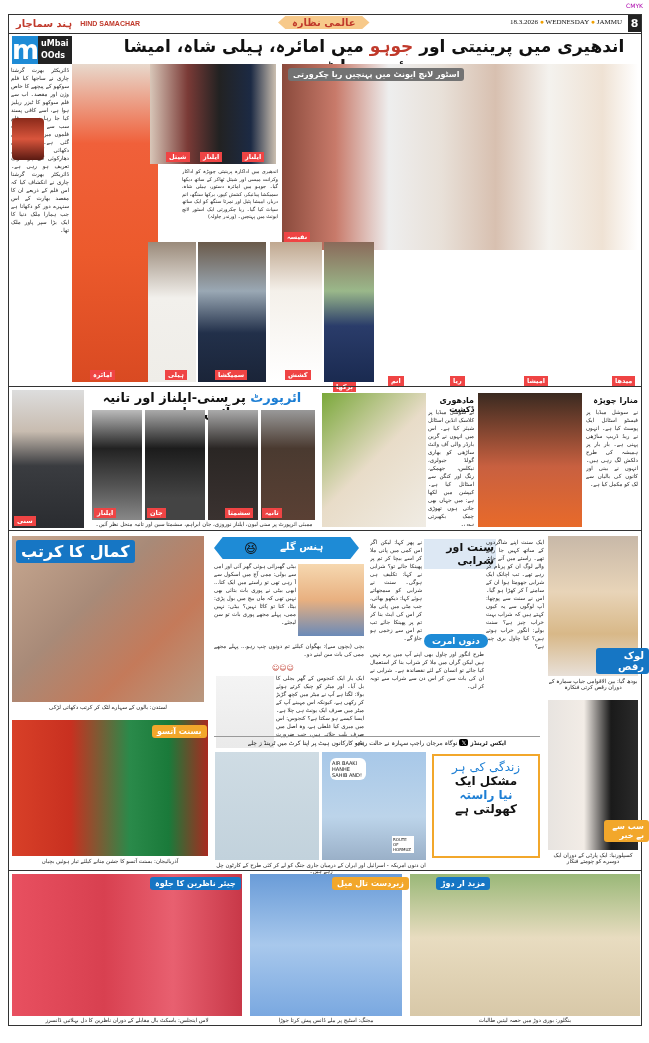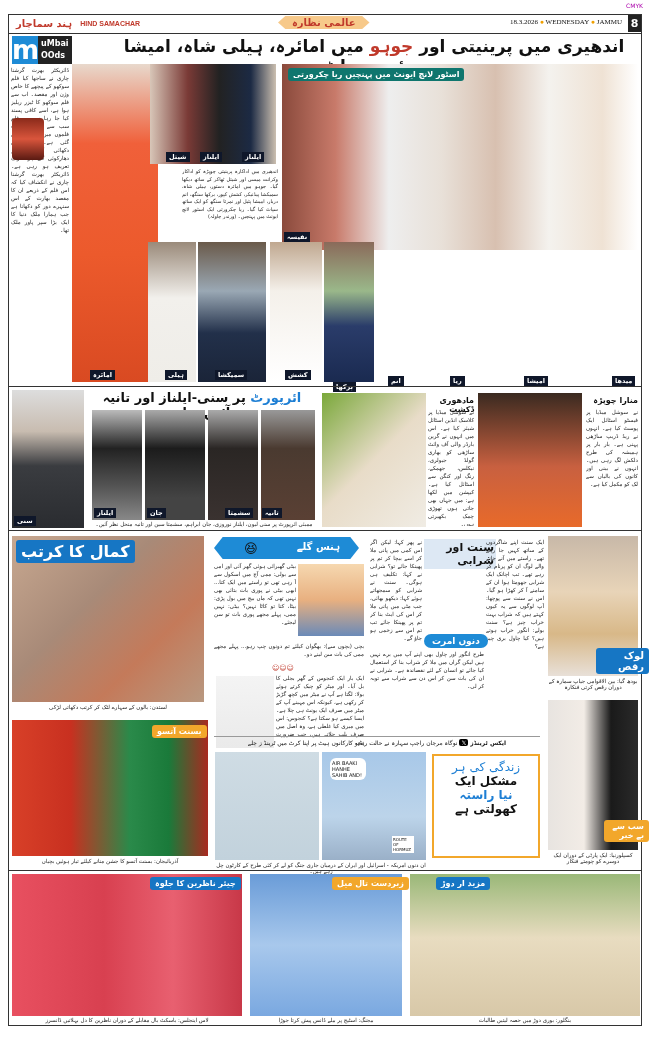--- a/index.html
+++ b/index.html
@@ -14,21 +14,21 @@
 .dot{color:#f0a000}
 .pagenum{position:absolute;right:1px;top:1px;background:#222;color:#fff;font-weight:bold;font-size:11px;width:13px;height:17px;text-align:center;line-height:17px}
 .cmyk{position:absolute;right:6px;top:2px;font-size:6px;color:#a0a}
 .headline{position:absolute;left:110px;top:36px;width:528px;height:26px;font-size:17px;font-weight:bold;direction:rtl;text-align:center;color:#111}
 .headline .hl{color:#c0392b}
 .mumbai{position:absolute;left:12px;top:36px;width:58px;height:28px;display:flex}
 .mumbai .m{background:#1e8bd6;color:#fff;font-weight:bold;font-size:26px;line-height:28px;width:26px;text-align:center}
 .mumbai .t{background:#222;color:#fff;font-size:8px;font-weight:bold;line-height:12px;padding:2px 3px}
 .text-block{font-size:5.5px;line-height:8px;direction:rtl;text-align:justify;color:#222;overflow:hidden}
 .photo{position:absolute;overflow:hidden}
-.label{position:absolute;background:#0f172a;color:#fff;font-size:6.5px;font-weight:bold;padding:1px 3px;direction:rtl}
+.label{position:absolute;background:#ef4444;color:#fff;font-size:6.5px;font-weight:bold;padding:1px 3px;direction:rtl}
 .blue-tag{position:absolute;background:#1676c4;color:#fff;font-weight:bold;font-size:8px;padding:2px 5px;border-radius:3px;direction:rtl}
 .orange-tag{position:absolute;background:#f2a72b;color:#fff;font-weight:bold;font-size:8px;padding:2px 5px;border-radius:3px;direction:rtl}
 .caption{position:absolute;font-size:5.5px;direction:rtl;text-align:center;color:#222}
 .subhead{position:absolute;direction:rtl;font-weight:bold}
 .hr{position:absolute;height:1px;background:#333}
 </style>
 </head>
 <body>
 
 <div class="frame"></div>
@@ -66,21 +66,21 @@
 <div class="photo" style="left:72px;top:64px;width:86px;height:318px;background:linear-gradient(180deg,#e8d8cc 0%,#f0603a 25%,#ec5a2c 60%,#d94a22 100%)"></div>
 <div class="label" style="left:90px;top:370px">امائرہ</div>
 
 <div class="photo" style="left:150px;top:64px;width:126px;height:100px;background:linear-gradient(90deg,#d8c6b8,#7a3a36 30%,#222 55%,#1c2a44 80%,#cbbfb0)"></div>
 <div class="label" style="left:166px;top:152px">شیتل</div>
 <div class="label" style="left:200px;top:152px">ایلناز</div>
 <div class="label" style="left:242px;top:152px">ایلناز</div>
 <div class="abs text-block" style="left:182px;top:168px;width:96px;height:70px;font-size:5px;line-height:7.5px">اندھیری میں اداکارہ پرینیتی چوپڑہ کو اداکار وکرانت میسی اور شیتل ٹھاکر کے ساتھ دیکھا گیا۔ جوہو میں امائرہ دستور، ہیلی شاہ، سمیکشا پیڈنیکر، کشش کپور، برکھا سنگھ، انم دربار، امیشا پٹیل اور نمرتا سنگھ کو ایک ساتھ سپاٹ کیا گیا۔ ریا چکرورتی ایک اسٹور لانچ ایونٹ میں پہنچیں۔ (ورندر چاولہ)</div>
 
 <div class="photo" style="left:282px;top:64px;width:356px;height:186px;background:linear-gradient(90deg,#8a4a3c 0%,#c87a6a 15%,#eee 30%,#e8e0d8 45%,#d8c0b0 60%,#f4f2ee 75%,#efe2d4 90%,#fff 100%)"></div>
-<div class="blue-tag" style="left:288px;top:68px;background:#0f766e">اسٹور لانچ ایونٹ میں پہنچیں ریا چکرورتی</div>
+<div class="blue-tag" style="left:288px;top:68px;background:#737373">اسٹور لانچ ایونٹ میں پہنچیں ریا چکرورتی</div>
 <div class="label" style="left:284px;top:232px">نفیسہ</div>
 
 <div class="photo" style="left:148px;top:242px;width:48px;height:140px;background:linear-gradient(#9a8a7a,#f2f0ec 40%,#efede8)"></div>
 <div class="label" style="left:165px;top:370px">ہیلی</div>
 <div class="photo" style="left:198px;top:242px;width:68px;height:140px;background:linear-gradient(#6a5a4a,#9aa8b4 35%,#22304a 65%,#1a2438)"></div>
 <div class="label" style="left:215px;top:370px">سمیکشا</div>
 <div class="photo" style="left:270px;top:242px;width:52px;height:140px;background:linear-gradient(#c0a890,#f4f0ea 35%,#fff)"></div>
 <div class="label" style="left:285px;top:370px">کشش</div>
 <div class="photo" style="left:324px;top:242px;width:50px;height:140px;background:linear-gradient(#8a6a5a,#9ab88a 35%,#2a3c6a 60%,#1a2a50)"></div>
 <div class="label" style="left:333px;top:382px">برکھا</div>
@@ -115,21 +115,21 @@
 <div class="abs text-block" style="left:586px;top:408px;width:52px;height:118px">نے سوشل میڈیا پر فیسٹو اسٹائل ایک پوسٹ کیا ہے۔ انہوں نے ریڈ ڈریپ ساڑھی پہنی ہے۔ بار بار پر ہمیشہ کی طرح دلکش لگ رہی ہیں۔ انہوں نے بینی اور کانوں کی بالیاں سے لک کو مکمل کیا ہے۔</div>
 
 <div class="hr" style="left:8px;top:530px;width:634px"></div>
 
 <div class="photo" style="left:12px;top:536px;width:192px;height:166px;background:linear-gradient(135deg,#c8a890,#a88a78 40%,#c47a5a 70%,#b89880)"></div>
 <div class="blue-tag" style="left:16px;top:540px;font-size:16px">کمال کا کرتب</div>
 <div class="caption" style="left:12px;top:704px;width:192px">لستدن: بالوں کے سہارے لٹک کر کرتب دکھاتی لڑکی</div>
 
 <div class="abs" style="left:214px;top:537px;width:145px;height:22px;background:#1e8bd6;clip-path:polygon(6% 0,94% 0,100% 50%,94% 100%,6% 100%,0 50%)"></div>
 <div class="abs" style="left:244px;top:541px;font-size:13px">😆</div>
-<div class="subhead" style="left:280px;top:541px;width:60px;color:#fff;font-size:10px;text-align:right">ہنس گلے</div>
+<div class="subhead" style="left:280px;top:541px;width:60px;color:#fff;font-size:10px;text-align:left">ہنس گلے</div>
 <div class="photo" style="left:298px;top:564px;width:66px;height:72px;background:linear-gradient(#f6d8b0,#e8b080 50%,#6a8ab8)"></div>
 <div class="abs text-block" style="left:214px;top:562px;width:82px;height:78px">بیٹی گھبرائی ہوئی گھر آئی اور امی سے بولی: ممی آج میں اسکول سے آ رہی تھی تو راستے میں ایک کتا... ابھی بیٹی نے پوری بات بتائی بھی نہیں تھی کہ ماں بیچ میں بول پڑی: بیٹا، کتا تو کاٹا نہیں؟ بیٹی: نہیں ممی، پہلے مجھے پوری بات تو سن لیجئے۔</div>
 <div class="abs text-block" style="left:214px;top:642px;width:150px;height:20px">بچی (بچوں سے): بھگوان کیلئے تم دونوں چپ رہو... پہلے مجھے ممی کی بات سن لینے دو۔</div>
 <div class="abs" style="left:272px;top:664px;font-size:7px;color:#c0392b">☺☺☺</div>
 <div class="photo" style="left:216px;top:676px;width:58px;height:72px;background:linear-gradient(#f4f4f4,#eaeaea)"></div>
 <div class="abs text-block" style="left:276px;top:674px;width:88px;height:78px">ایک بار ایک کنجوس کے گھر بجلی کا بل آیا۔ اور میٹر کو چیک کرتے ہوئے بولا: لگتا ہے آپ نے میٹر میں کچھ گڑبڑ کر رکھی ہے، کیونکہ اس مہینے آپ کے میٹر میں صرف ایک یونٹ ہی چلا ہے۔ ایسا کیسے ہو سکتا ہے؟ کنجوس: اس میں میری کیا غلطی ہے، وہ اصل میں صرف بلب جلاتے ہیں، جب ضرورت ہو۔</div>
 
 <div class="subhead" style="left:424px;top:539px;width:72px;font-size:11px;background:#dde8f4;padding:2px">سنت اور شرابی</div>
 <div class="abs text-block" style="left:486px;top:538px;width:58px;height:212px">ایک سنت اپنے شاگردوں کے ساتھ کہیں جا رہے تھے۔ راستے میں آنے جانے والے لوگ ان کو پرنام کر رہے تھے۔ تب اچانک ایک شرابی جھومتا ہوا ان کے سامنے آ کر کھڑا ہو گیا۔ اس نے سنت سے پوچھا: آپ لوگوں سے یہ کیوں کہتے ہیں کہ شراب بہت خراب چیز ہے؟ سنت بولے: انگور خراب ہوتے ہیں؟ کیا چاول بری چیز ہے؟</div>
 <div class="abs text-block" style="left:370px;top:538px;width:52px;height:110px">نے پھر کہا: لیکن اگر اس کمی میں پانی ملا کر اسے بیچا کر تم پر پھینکا جائے تو؟ شرابی نے کہا: تکلیف ہی ہوگی۔ سنت نے شرابی کو سمجھاتے ہوئے کہا: دیکھو بھائی، جب مٹی میں پانی ملا کر اس کی ایٹ بنا کر تم پر پھینکا جائے تب تم اس سے زخمی ہو جاؤ گے۔</div>

